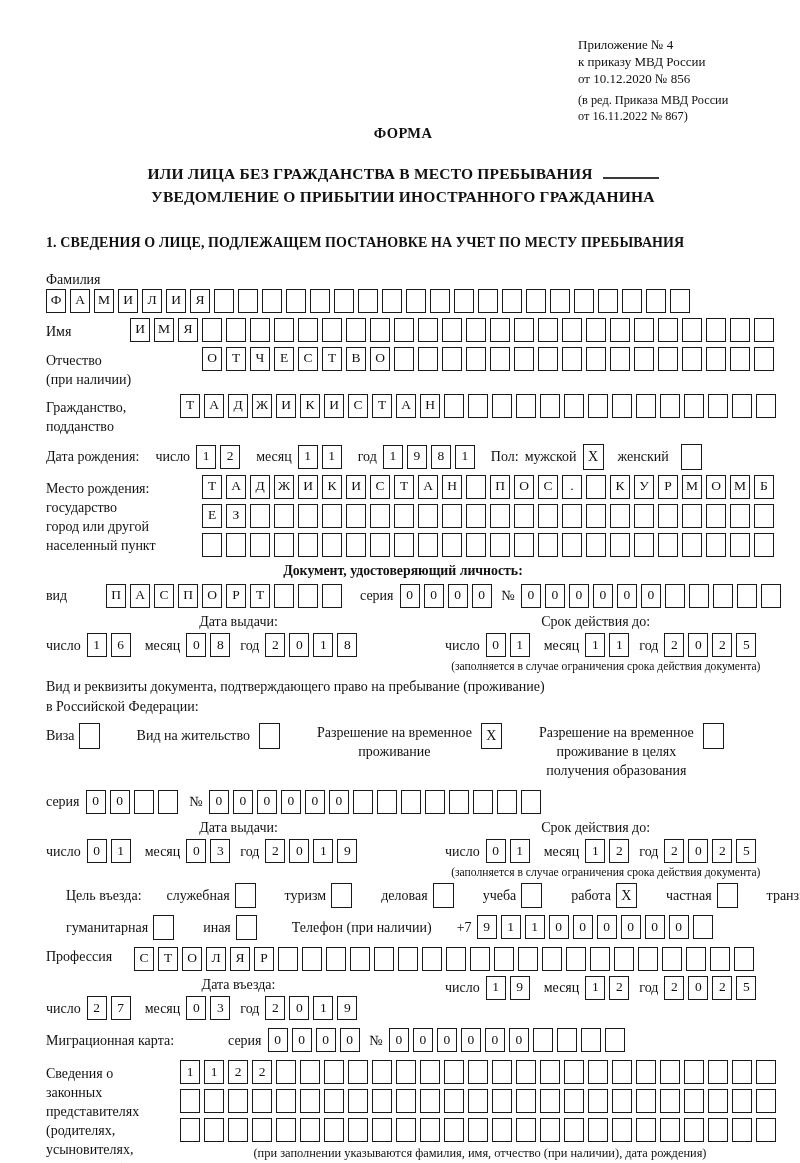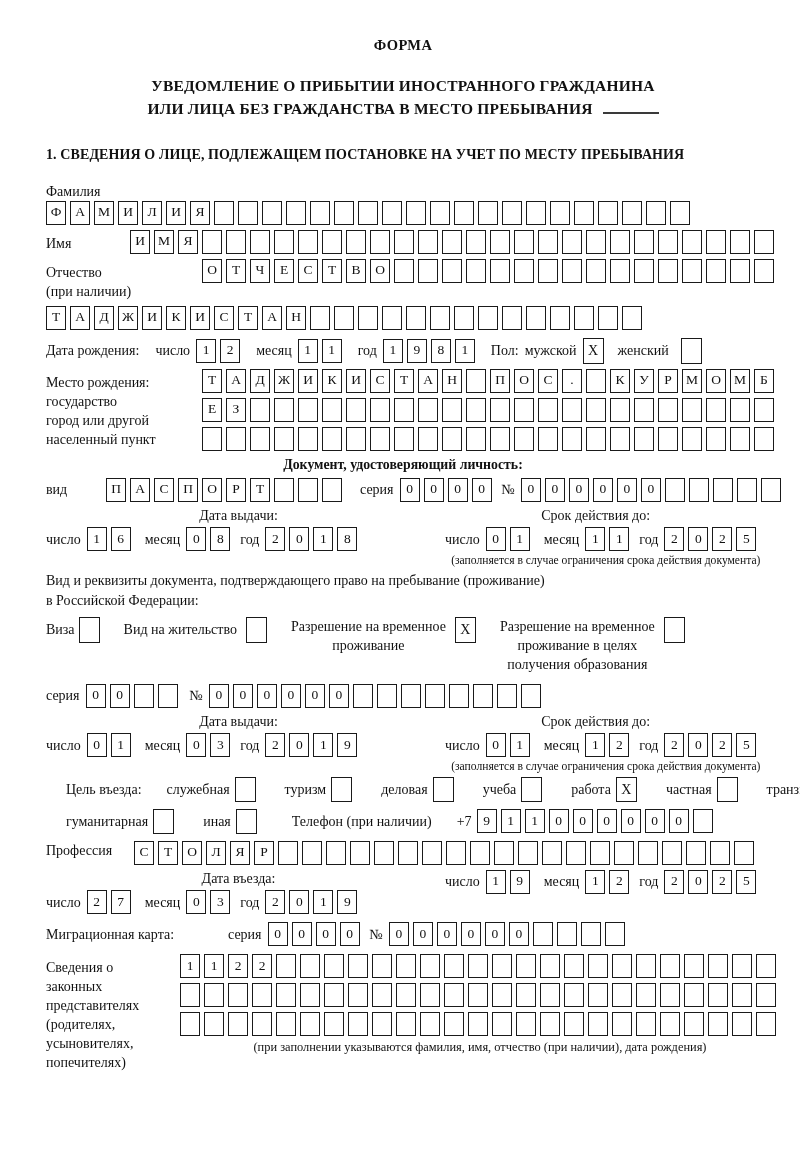--- a/index.html
+++ b/index.html
@@ -58,45 +58,54 @@
   .dcol-left { flex: 0 0 385px; }
   .dcol-right { flex: 1 1 auto; }
   .dtitle { text-align: center; margin-bottom: 3px; }
   .dfields { display: flex; align-items: center; }
   .dnote { font-size: 11.6px; text-align: right; margin-top: 3px; white-space: nowrap; }
 
   .center-bold { text-align: center; font-weight: bold; font-size: 13.8px; margin: 4px 0 5px 0; }
   .intro { margin: 3px 0; }
 
   
-  .res-opts { display: flex; align-items: flex-start; margin: 7px 0 10px 0; }
+  .res-opts { display: flex; align-items: flex-start; margin: 7px 0 10px 0; gap: 13px; }
   .res-opt { display: flex; align-items: flex-start; margin-right: 24px; }
   .res-opt:last-child { margin-right: 0; }
   .opt-text { text-align: center; line-height: 19px; }
   .res-opt .cbox { margin-left: 9px; }
   .pad-top { padding-top: 3px; }
 
   
   .purpose { display: flex; align-items: center; margin-bottom: 7px; flex-wrap: nowrap; }
   .purpose .plabel { margin-right: 5px; white-space: nowrap; margin-left: 20px; }
   .purpose .cbox { margin-right: 9px; width: 21px; height: 25px; }
   .indent100 { margin-left: 98px; }
 
   .rep-note { font-size: 12.4px; text-align: center; margin-top: 4px; white-space: nowrap; }
 </style>
 </head>
 <body>
 
 <div class="page">
 
+  <div class="hdr">
+    <div>Приложение № 4</div>
+    <div>к приказу МВД России</div>
+    <div>от 10.12.2020 № 856</div>
+    <div class="amend">
+      <div>(в ред. Приказа МВД России</div>
+      <div>от 16.11.2022 № 867)</div>
+    </div>
+  </div>
   <div class="forma">ФОРМА</div>
 
   <div class="title">
+    <div><span>ИЛИ ЛИЦА БЕЗ ГРАЖДАНСТВА В МЕСТО ПРЕБЫВАНИЯ</span><span class="t-underline"></span></div>
     <div>УВЕДОМЛЕНИЕ О ПРИБЫТИИ ИНОСТРАННОГО ГРАЖДАНИНА</div>
-    <div><span>ИЛИ ЛИЦА БЕЗ ГРАЖДАНСТВА В МЕСТО ПРЕБЫВАНИЯ</span><span class="t-underline"></span></div>
   </div>
 
   <div class="sec-heading">1. СВЕДЕНИЯ О ЛИЦЕ, ПОДЛЕЖАЩЕМ ПОСТАНОВКЕ НА УЧЕТ ПО МЕСТУ ПРЕБЫВАНИЯ</div>
 
   <div class="frow mt14">
     <div class="flabel w82">Фамилия</div>
     <div class="cells">
         <span class="cell">Ф</span>
         <span class="cell">А</span>
         <span class="cell">М</span>
@@ -187,20 +196,24 @@
         <span class="cell"></span>
         <span class="cell"></span>
         <span class="cell"></span>
         <span class="cell"></span>
         <span class="cell"></span>
         <span class="cell"></span>
       </div>
   </div>
 
   <div class="frow">
+    <div class="flabel w130">
+      <div>Гражданство,</div>
+      <div>подданство</div>
+    </div>
     <div class="cells">
         <span class="cell">Т</span>
         <span class="cell">А</span>
         <span class="cell">Д</span>
         <span class="cell">Ж</span>
         <span class="cell">И</span>
         <span class="cell">К</span>
         <span class="cell">И</span>
         <span class="cell">С</span>
         <span class="cell">Т</span>

